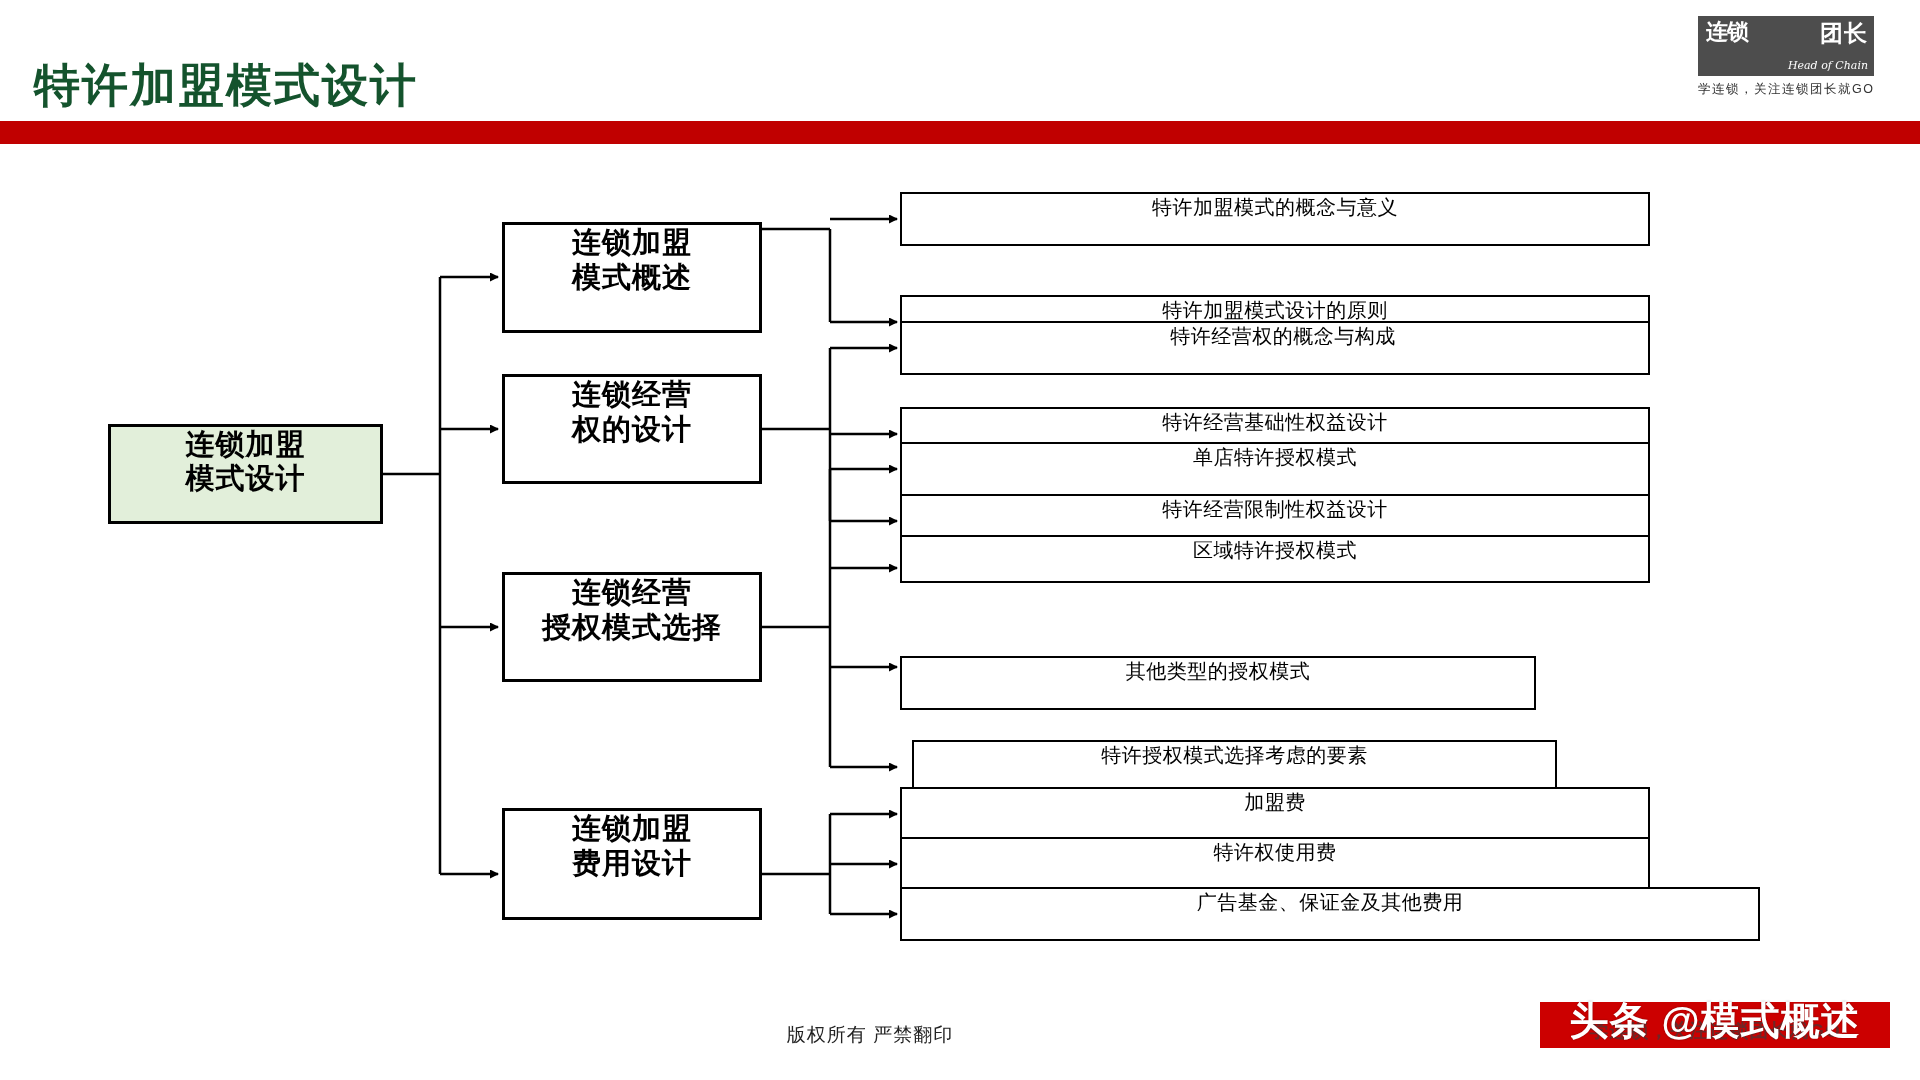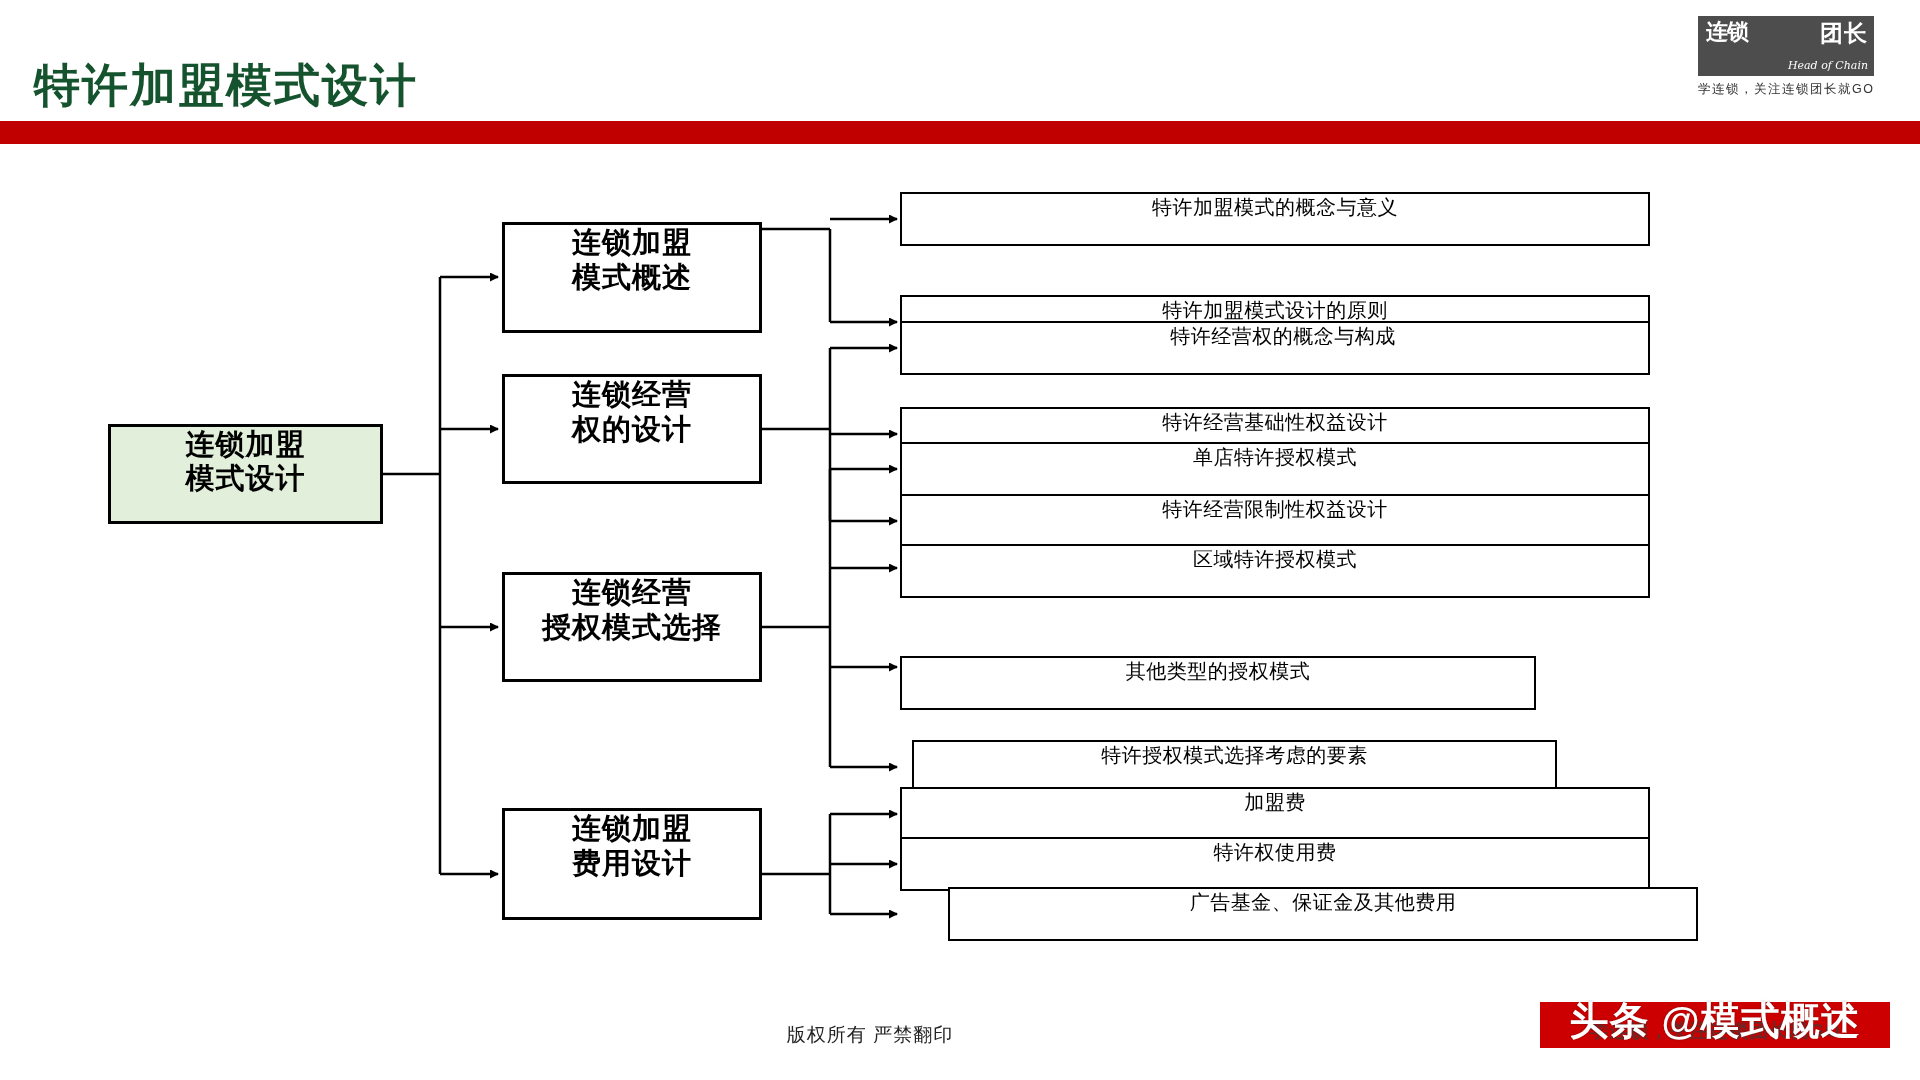--- a/index.html
+++ b/index.html
@@ -306,37 +306,37 @@
     <div class="node leaf" style="left:900px; top:263px; width:750px; height:54px;">
       <span>特许经营基础性权益设计</span>
     </div>
     <div class="node leaf" style="left:900px; top:350px; width:750px; height:54px;">
       <span>特许经营限制性权益设计</span>
     </div>
 
     <div class="node leaf" style="left:900px; top:298px; width:750px; height:54px;">
       <span>单店特许授权模式</span>
     </div>
-    <div class="node leaf" style="left:900px; top:400px; width:750px; height:54px;">
+    <div class="node leaf" style="left:900px; top:391px; width:750px; height:48px;">
       <span>区域特许授权模式</span>
     </div>
     <div class="node leaf" style="left:900px; top:512px; width:636px; height:54px;">
       <span>其他类型的授权模式</span>
     </div>
     <div class="node leaf" style="left:900px; top:596px; width:645px; height:54px;margin-left:12px;">
       <span>特许授权模式选择考虑的要素</span>
     </div>
 
     <div class="node leaf" style="left:900px; top:643px; width:750px; height:54px;">
       <span>加盟费</span>
     </div>
     <div class="node leaf" style="left:900px; top:693px; width:750px; height:54px;">
       <span>特许权使用费</span>
     </div>
-    <div class="node leaf" style="left:900px; top:743px; width:750px; height:54px;margin-left:48px;">
+    <div class="node leaf" style="left:900px; top:743px; width:860px; height:54px;">
       <span>广告基金、保证金及其他费用</span>
     </div>
 
   </div>
 
   <div class="footer-note">版权所有  严禁翻印</div>
 
   <div class="watermark">
     <div class="wm-band"></div>
     <div class="wm-ghost">学连锁，关注连锁团长就GO</div>

